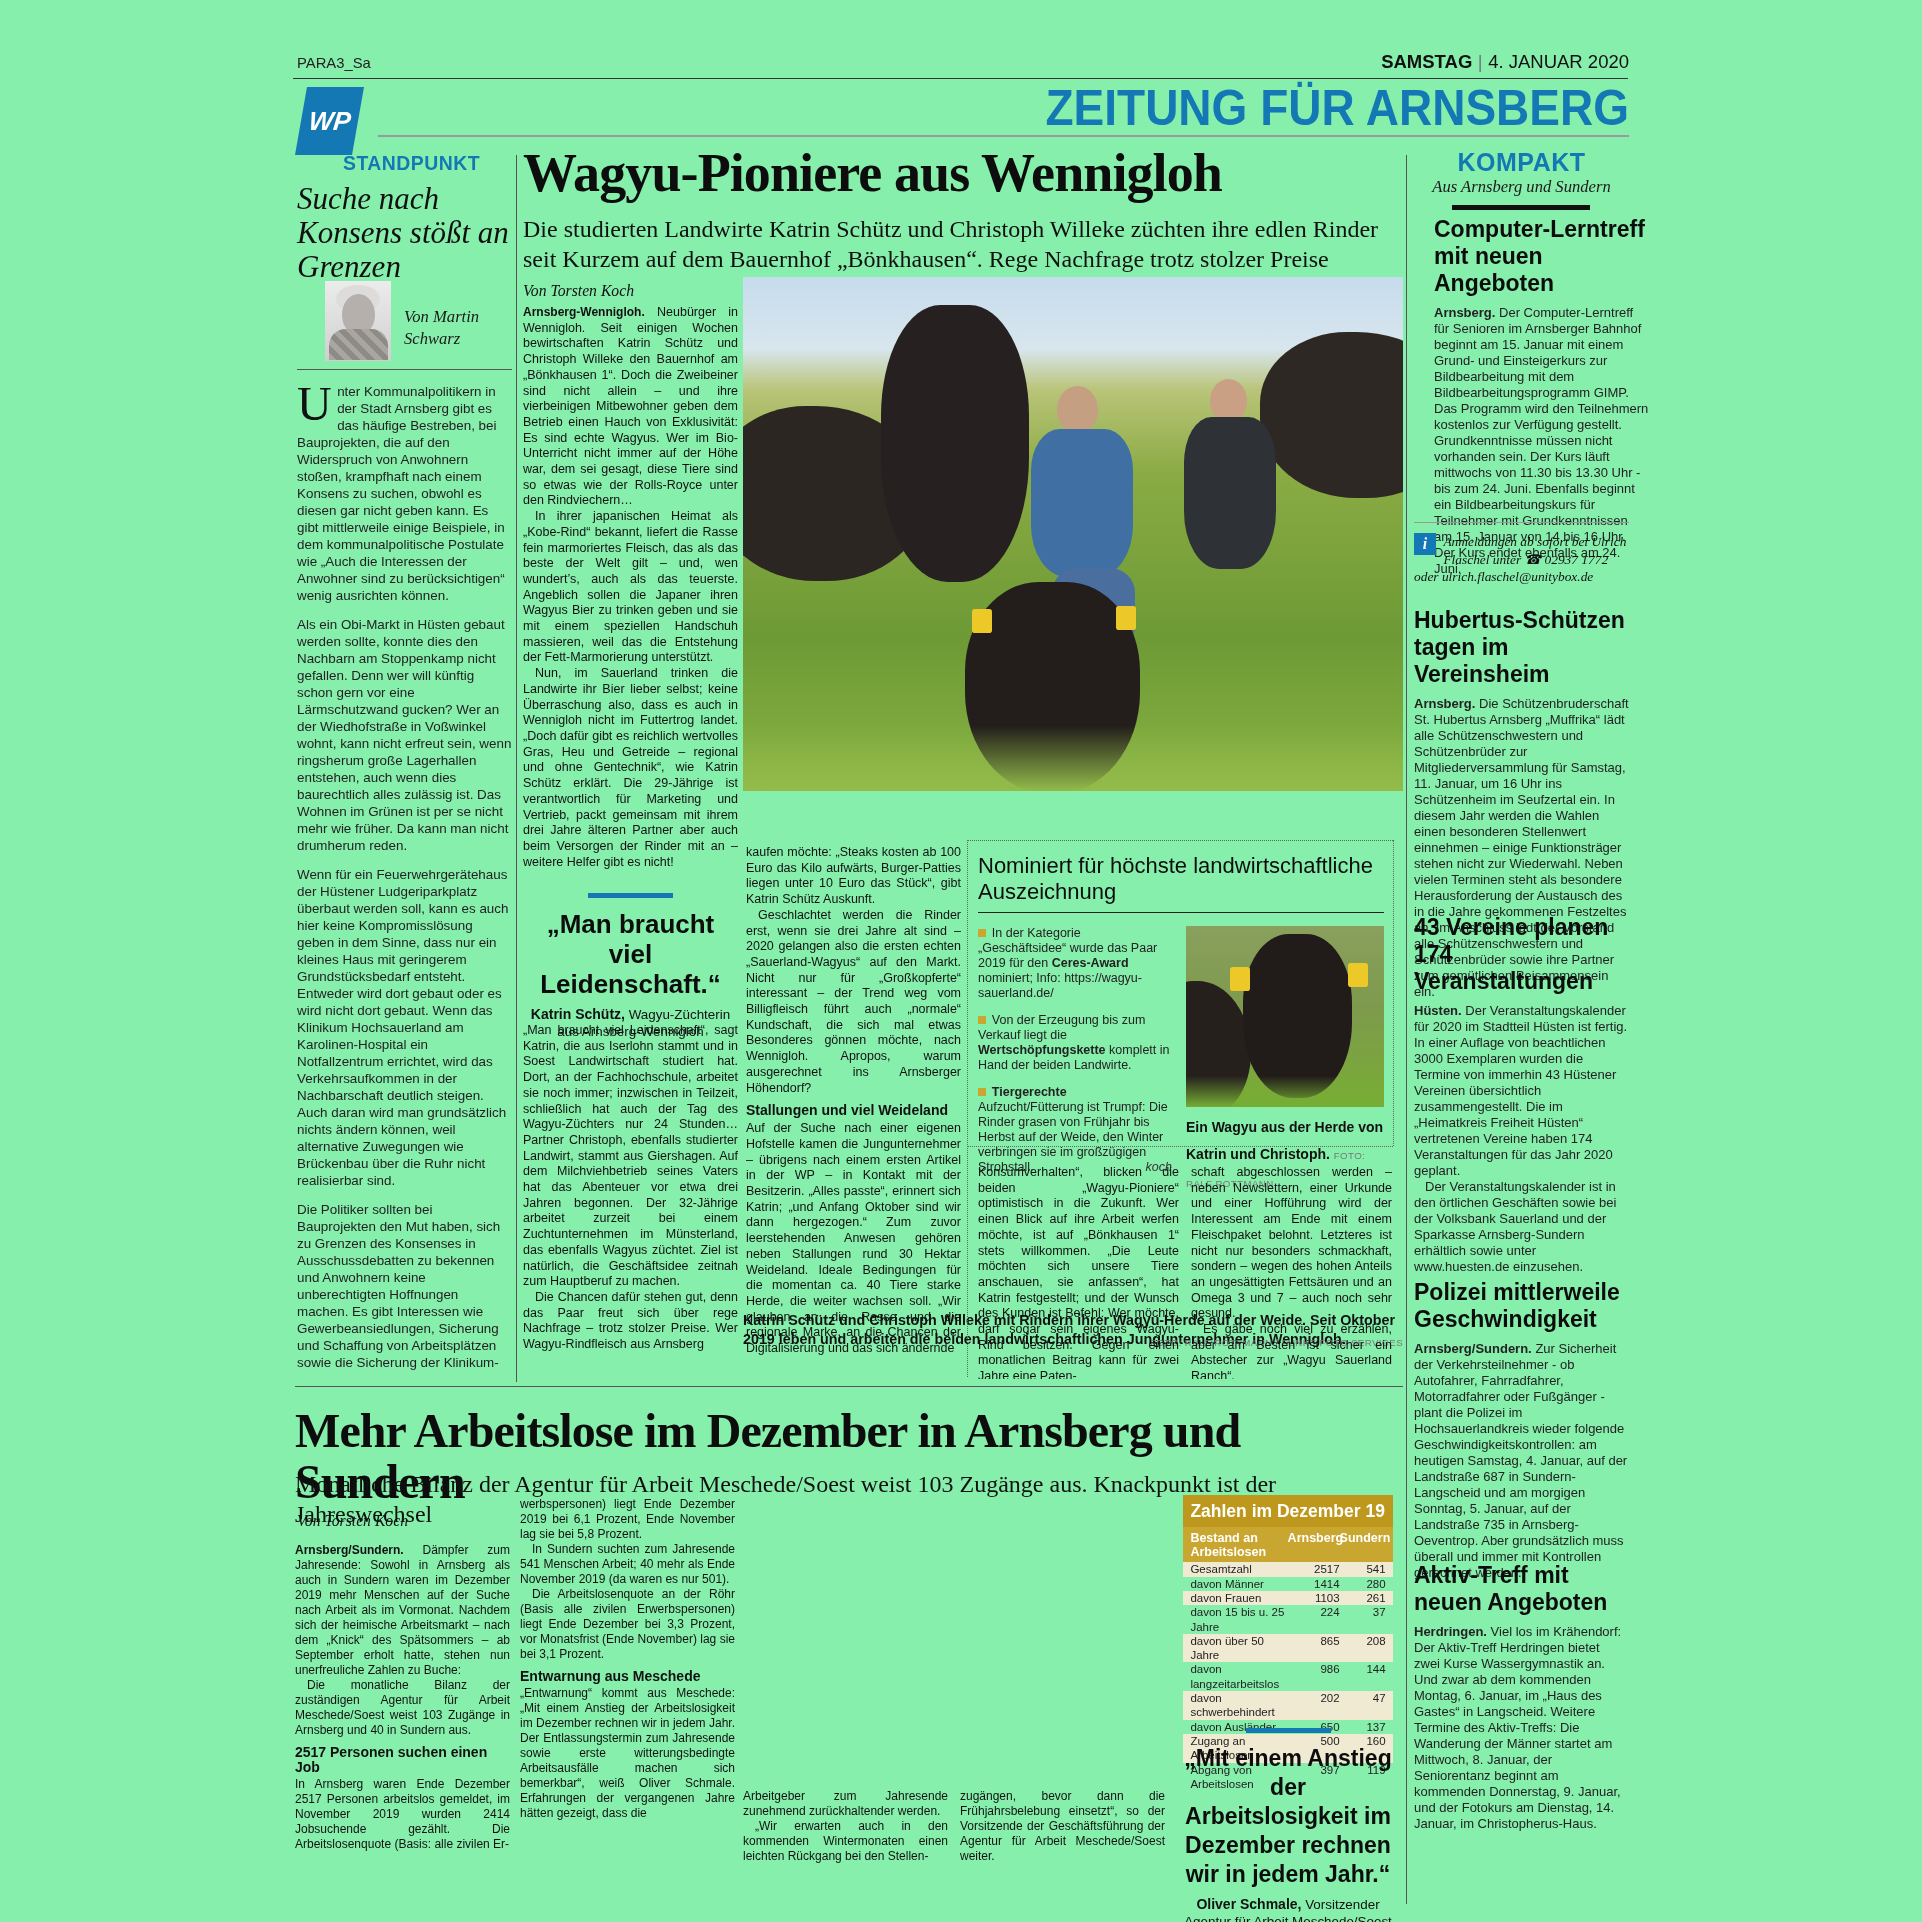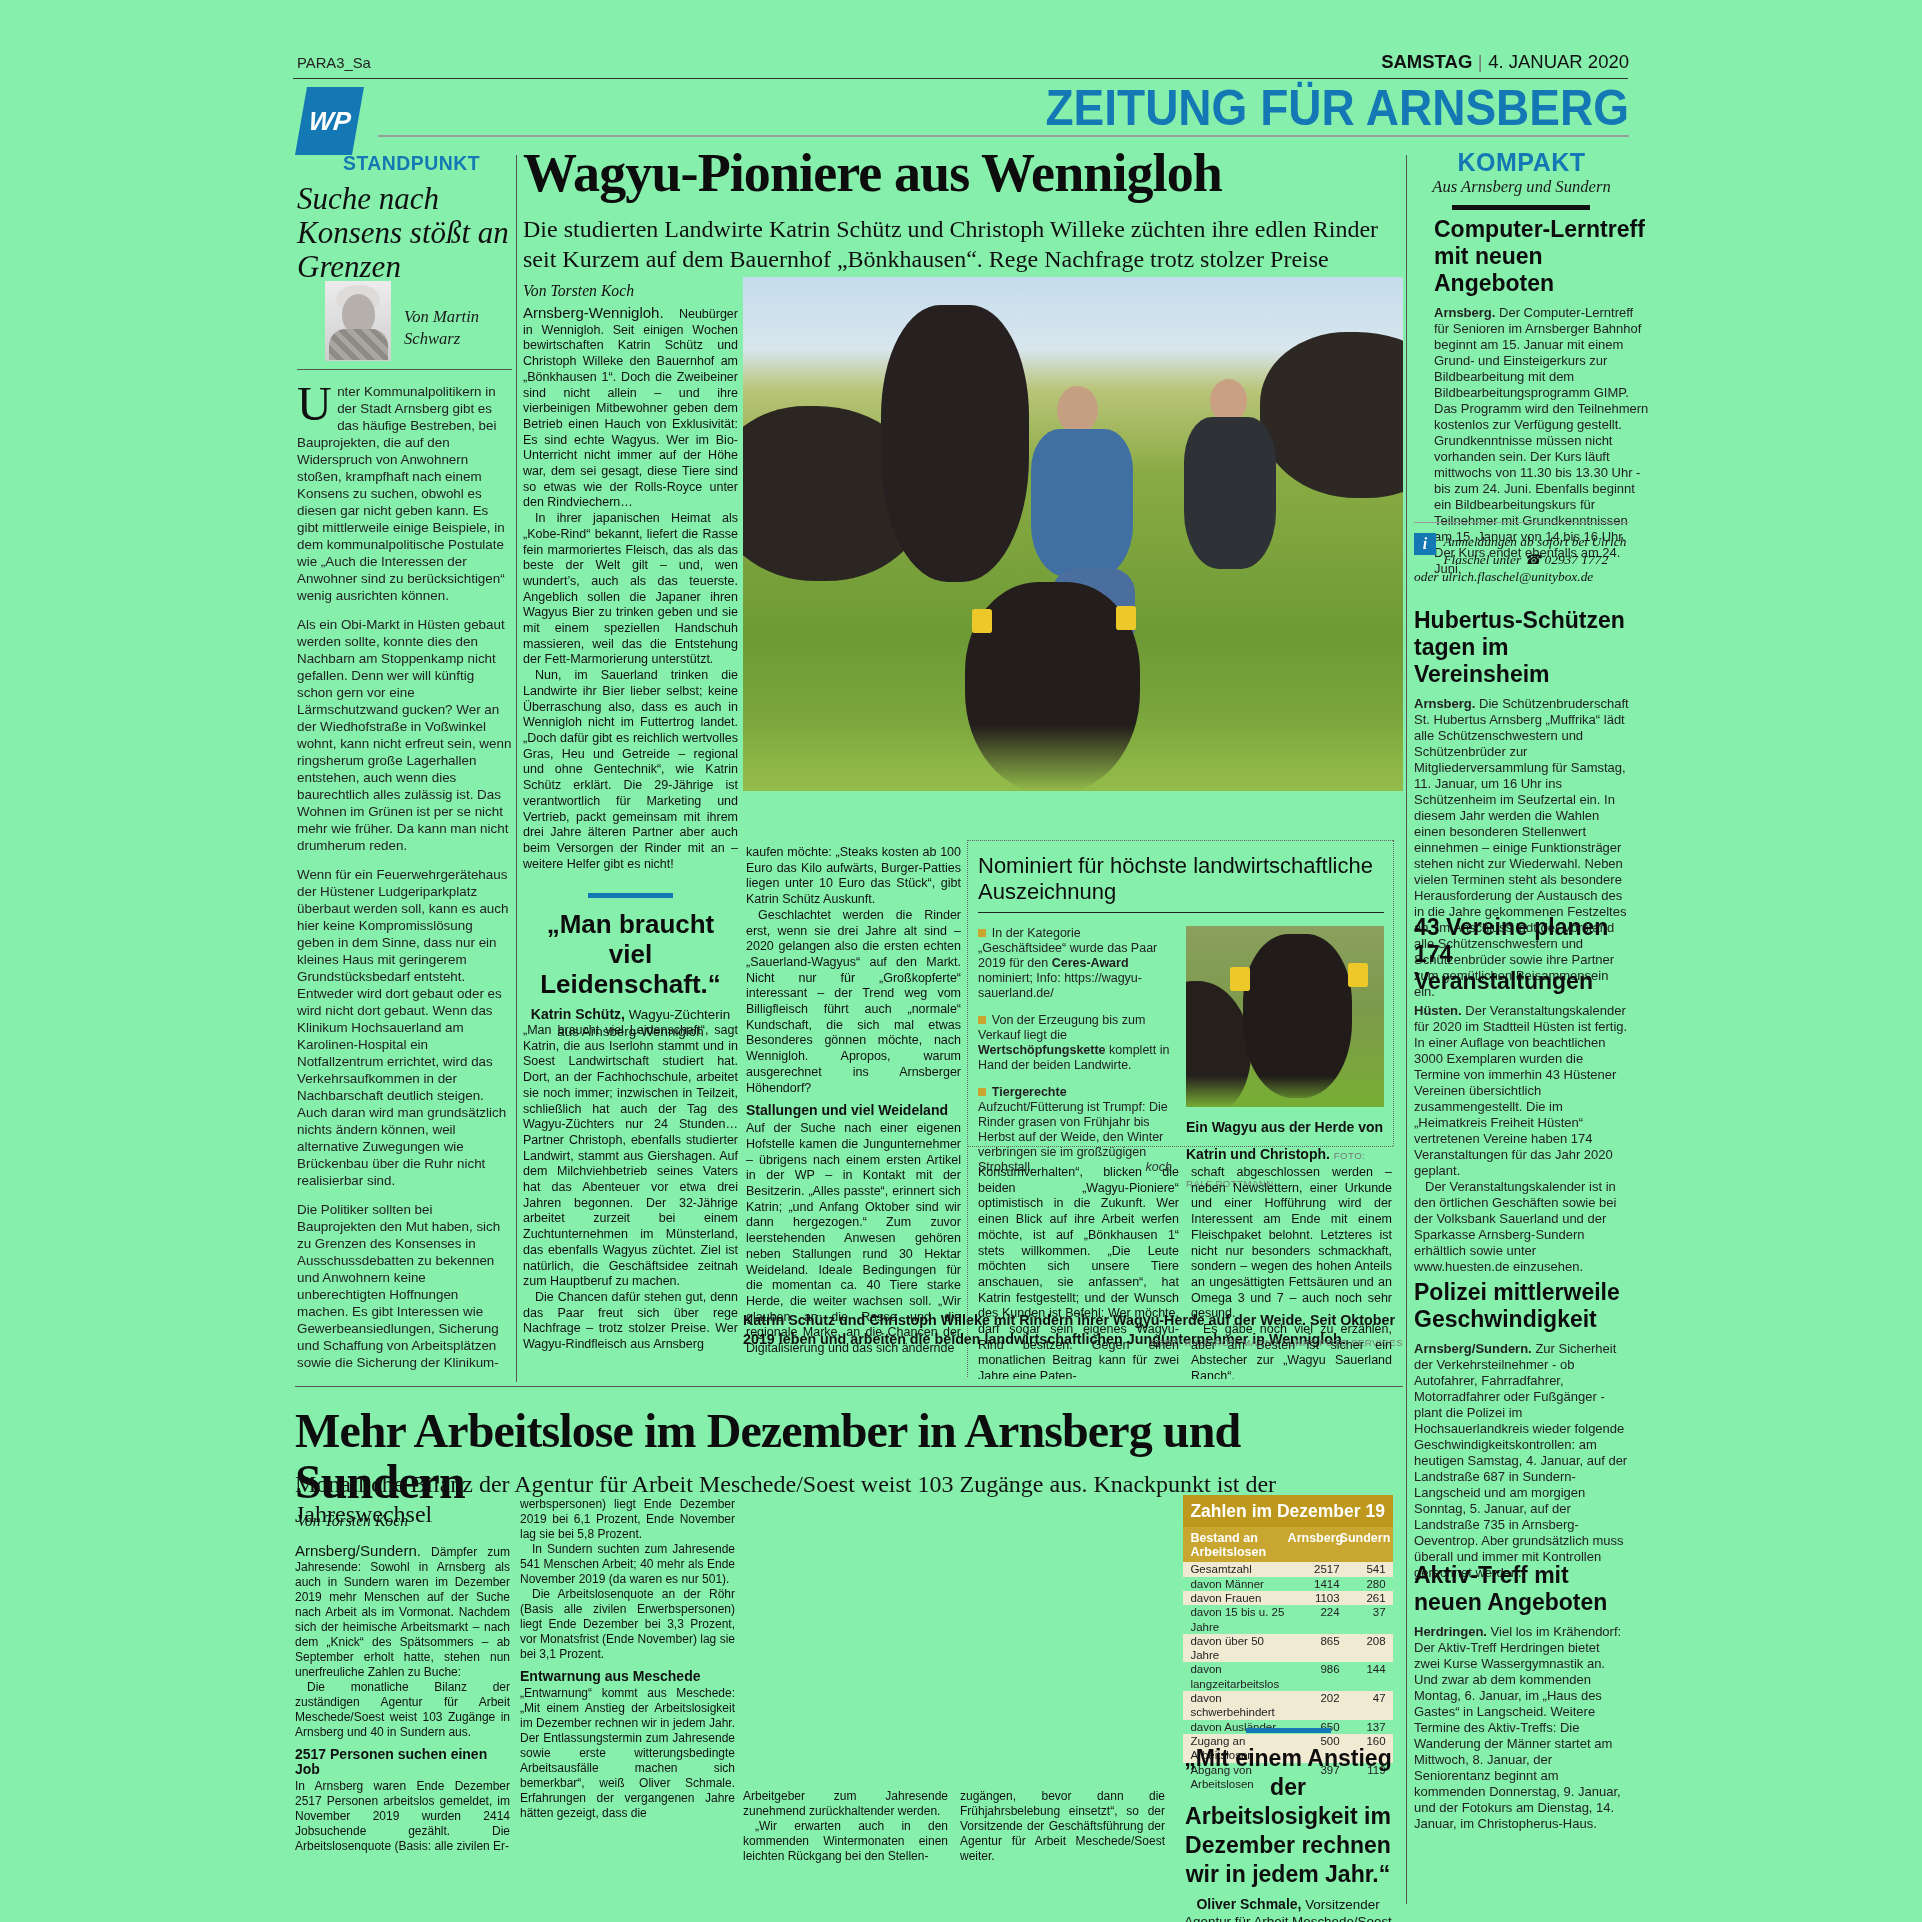--- a/index.html
+++ b/index.html
@@ -32,21 +32,21 @@
   .sp-body{font-size:13.4px;line-height:17px;color:#222;}
   .sp-body p{margin:0 0 12px 0;}
   .dropcap{float:left;font-family:"Liberation Serif","DejaVu Serif",serif;font-size:48px;line-height:37px;
            padding:1.8px 5.5px 0 0;color:#111;}
 
   
   .art{font-size:12.5px;line-height:15.7px;text-align:justify;hyphens:auto;color:#111;}
   .art p{margin:0;}
   .art p + p{text-indent:12px;}
   .art-sm{font-size:12px;line-height:15px;}
-  .dl{font-family:"Liberation Sans","DejaVu Sans",sans-serif;font-weight:normal;font-size:15px;}
+  .dl{font-family:"Liberation Sans","DejaVu Sans",sans-serif;font-weight:bold;font-size:12px;}
   .subhd{font-family:"Liberation Sans","DejaVu Sans",sans-serif;font-weight:bold;font-size:14px;
          margin:6.5px 0 2.8px 0;text-align:left;text-indent:0;}
 
   
   .hl-main{font-family:"Liberation Serif","DejaVu Serif",serif;font-weight:bold;font-size:54px;line-height:55px;color:#0d0d0d;letter-spacing:-0.9px;}
   .hl-sub{font-family:"Liberation Serif","DejaVu Serif",serif;font-size:24px;line-height:30px;color:#111;}
   .byline{font-family:"Liberation Serif","DejaVu Serif",serif;font-style:italic;font-size:15.7px;color:#111;}
   .hl-bottom{font-family:"Liberation Serif","DejaVu Serif",serif;font-weight:bold;font-size:48px;line-height:51px;color:#0d0d0d;letter-spacing:-0.9px;}
 
   

